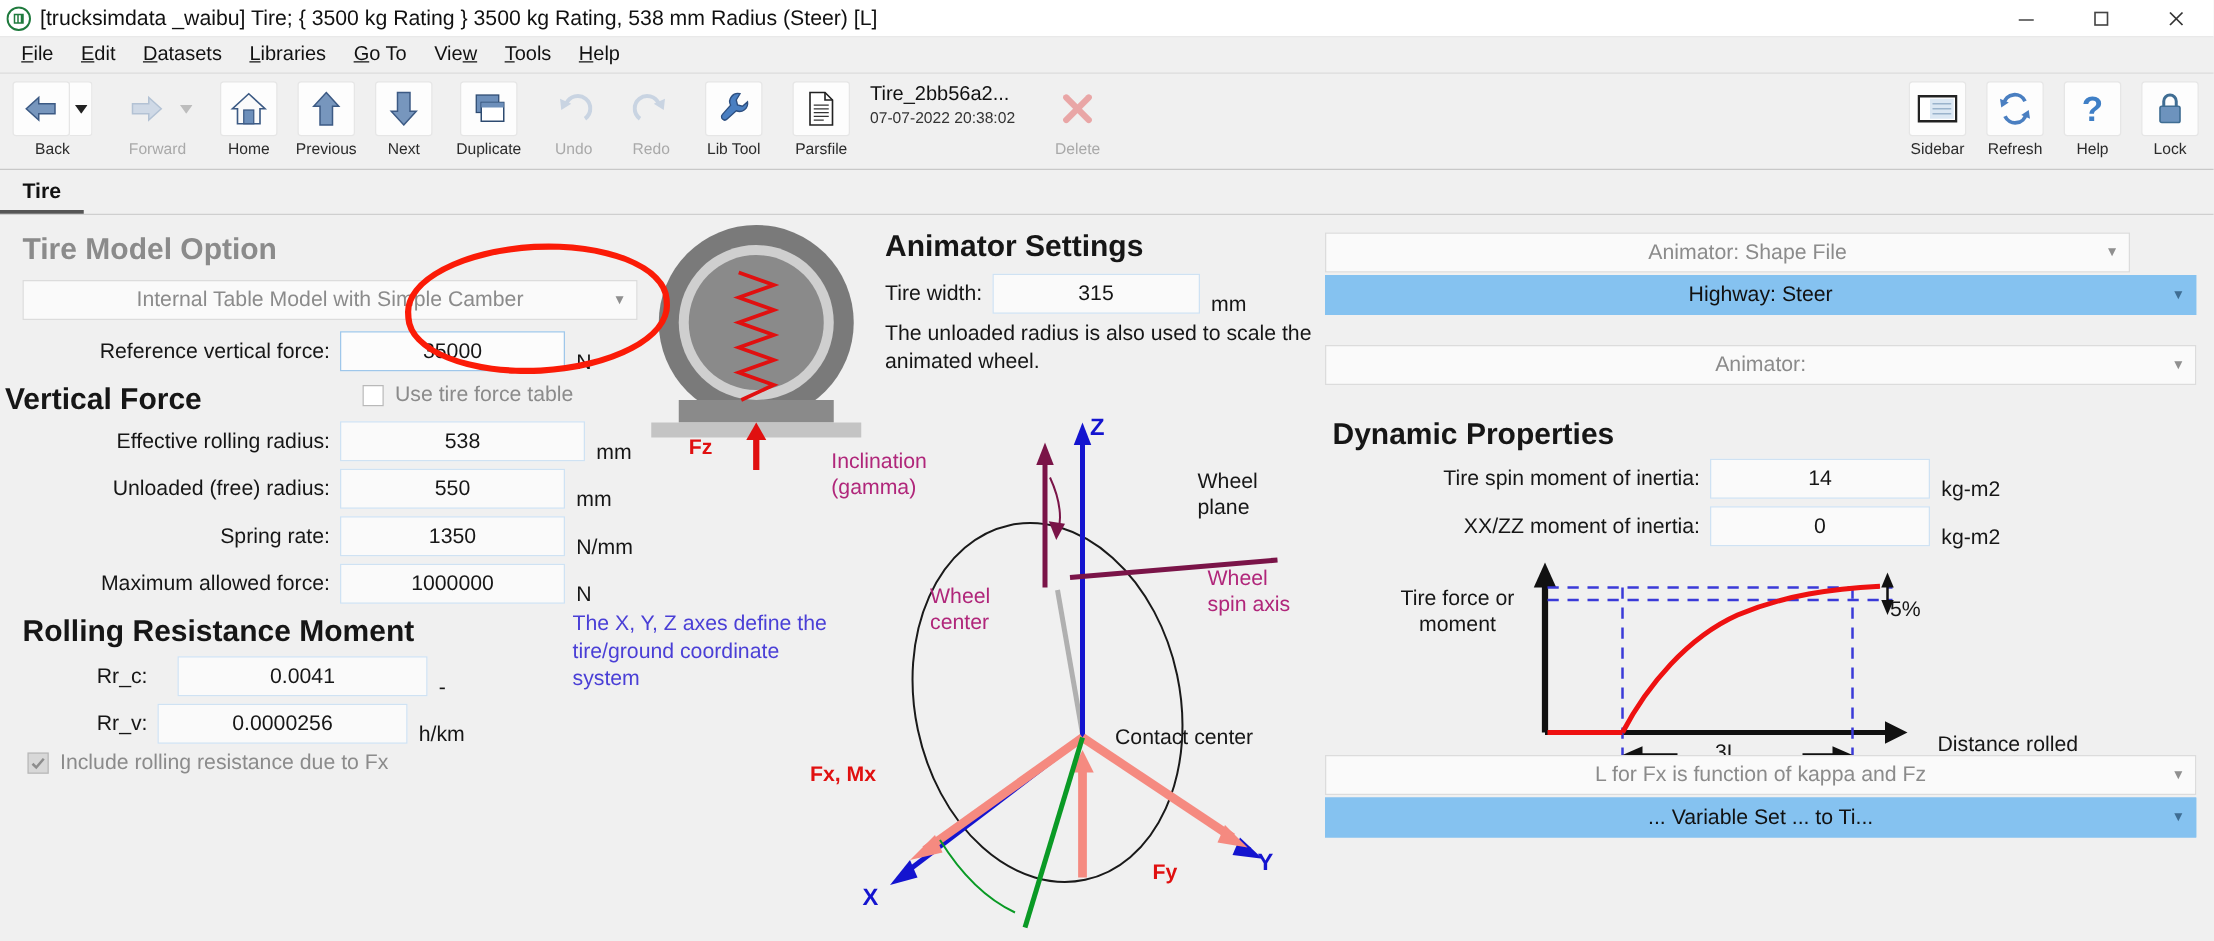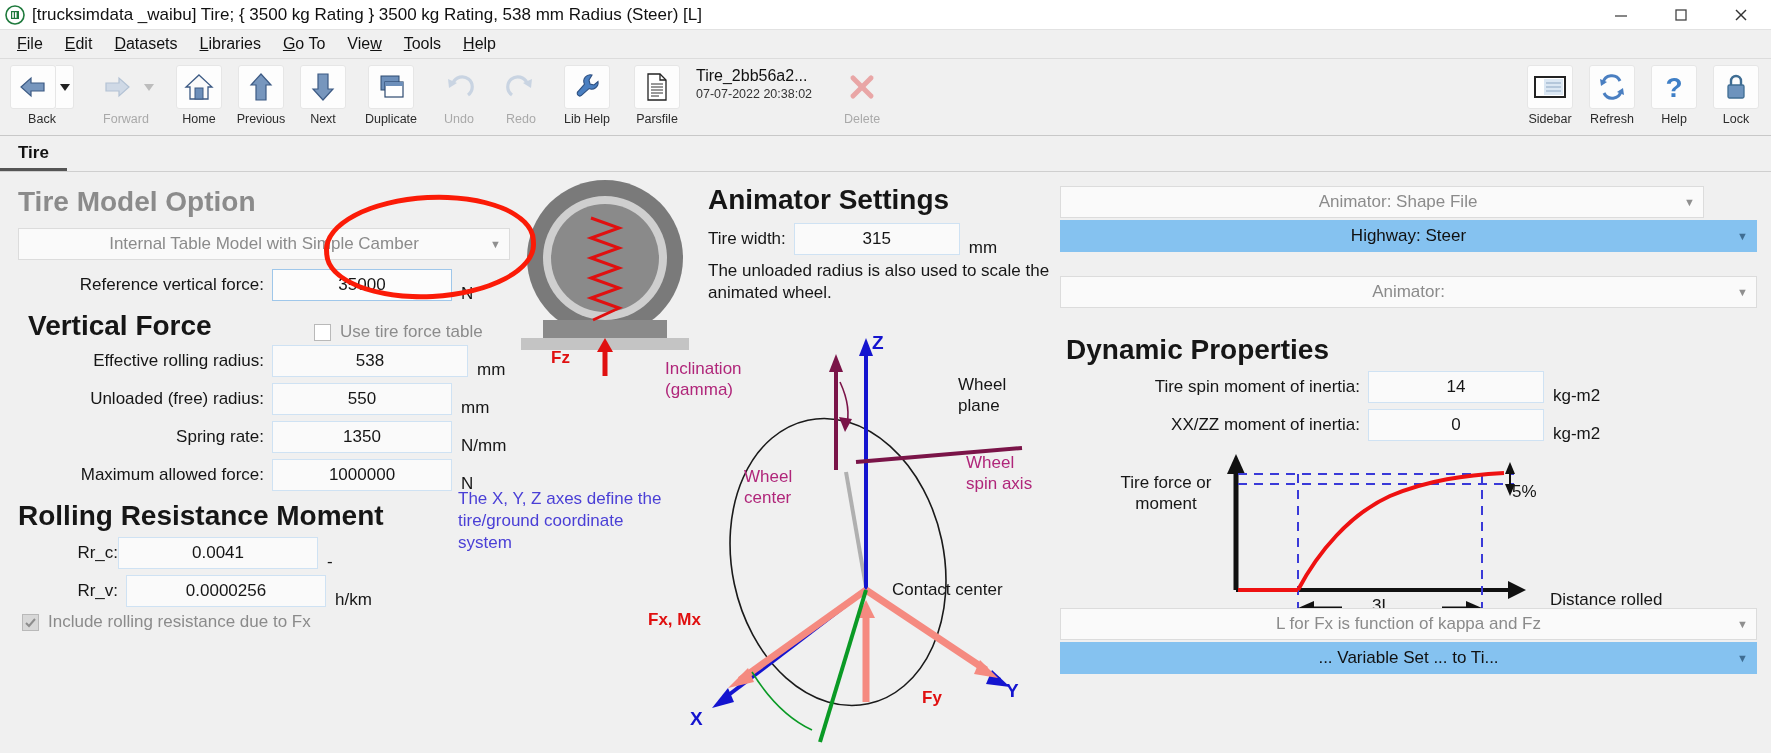--- a/index.html
+++ b/index.html
@@ -84,21 +84,21 @@
   }
 
   
   .main{ position:relative; height:609px; }
 
   .col-left{ position:absolute; left:0; top:0; width:530px; }
   .col-mid{  position:absolute; left:440px; top:0; width:620px; }
   .col-right{position:absolute; left:1060px; top:0; width:711px; }
 
   .sec-head{
-    font-size:28px; font-weight:bold; color:#161616; margin:0;
+    font-size:24px; font-weight:bold; color:#161616; margin:0;
     white-space:nowrap;
   }
   .sec-head.muted{ color:#8b8b8b; font-weight:bold; }
 
   .row{ display:flex; align-items:center; height:34px; margin-bottom:4px; }
   .lbl{ font-size:17px; color:#161616; text-align:right; white-space:nowrap; }
   .fld{
     background:#fafafa; border:1px solid #cfe2f3; height:32px;
     display:flex; align-items:center; justify-content:center;
     font-size:17px; color:#161616;
@@ -282,21 +282,21 @@
     </div>
     <div class="tb-label dim">Redo</div>
   </div>
 
   <div class="tb-btn" style="width:70px">
     <div class="tb-icon">
       <svg width="28" height="30" viewBox="0 0 28 30">
         <path d="M19 3 a6.5 6.5 0 0 0 -7.5 9.2 L5 19.5 a2.6 2.6 0 0 0 3.7 3.7 l7.3-6.6 A6.5 6.5 0 0 0 25 9.5 L21 13 l-4-1 -1-4 Z" fill="#4a7fc1" stroke="#2d4f80" stroke-width="1.1"></path>
       </svg>
     </div>
-    <div class="tb-label">Lib Help</div>
+    <div class="tb-label">Lib Tool</div>
   </div>
 
   <div class="tb-btn" style="width:70px">
     <div class="tb-icon">
       <svg width="24" height="30" viewBox="0 0 24 30">
         <polygon points="3,2 15,2 21,8 21,28 3,28" fill="#fff" stroke="#222" stroke-width="1.3"></polygon>
         <polyline points="15,2 15,8 21,8" fill="none" stroke="#222" stroke-width="1.3"></polyline>
         <g stroke="#333" stroke-width="1">
           <line x1="6" y1="12" x2="18" y2="12"></line>
             <line x1="6" y1="15" x2="18" y2="15"></line>
@@ -391,21 +391,21 @@
     </div>
 
     <div class="row" style="padding-left:18px; margin-top:8px">
       <div class="lbl" style="width:246px">Reference vertical force:</div>
       <div class="fld focus" style="width:180px; margin-left:8px">
         <span>35000</span>
       </div>
       <div class="unit">N</div>
     </div>
 
-    <div style="display:flex; align-items:flex-end; padding-left:28px; margin-top:8px">
+    <div style="display:flex; align-items:flex-start; padding-left:4px; margin-top:8px">
       <div class="sec-head" style="width:246px">Vertical Force</div>
       <div style="display:flex;align-items:center;margin-left:40px">
         <span class="chk"></span>
         <span class="chk-lbl">Use tire force table</span>
       </div>
     </div>
 
     <div class="row" style="padding-left:18px; margin-top:2px">
       <div class="lbl" style="width:246px">Effective rolling radius:</div>
       <div class="fld" style="width:196px; margin-left:8px">
@@ -437,21 +437,21 @@
       </div>
       <div class="unit">N</div>
     </div>
 
     <div style="padding-left:18px; margin-top:8px">
       <div class="sec-head">Rolling Resistance Moment</div>
     </div>
 
     <div class="row" style="padding-left:18px; margin-top:4px">
       <div class="lbl" style="width:100px">Rr_c:</div>
-      <div class="fld" style="width:200px; margin-left:0">
+      <div class="fld" style="width:200px; margin-left:24px">
         <span>0.0041</span>
       </div>
       <div class="unit">-</div>
     </div>
 
     <div class="row" style="padding-left:18px">
       <div class="lbl" style="width:100px">Rr_v:</div>
       <div class="fld" style="width:200px; margin-left:8px">
         <span>0.0000256</span>
       </div>

